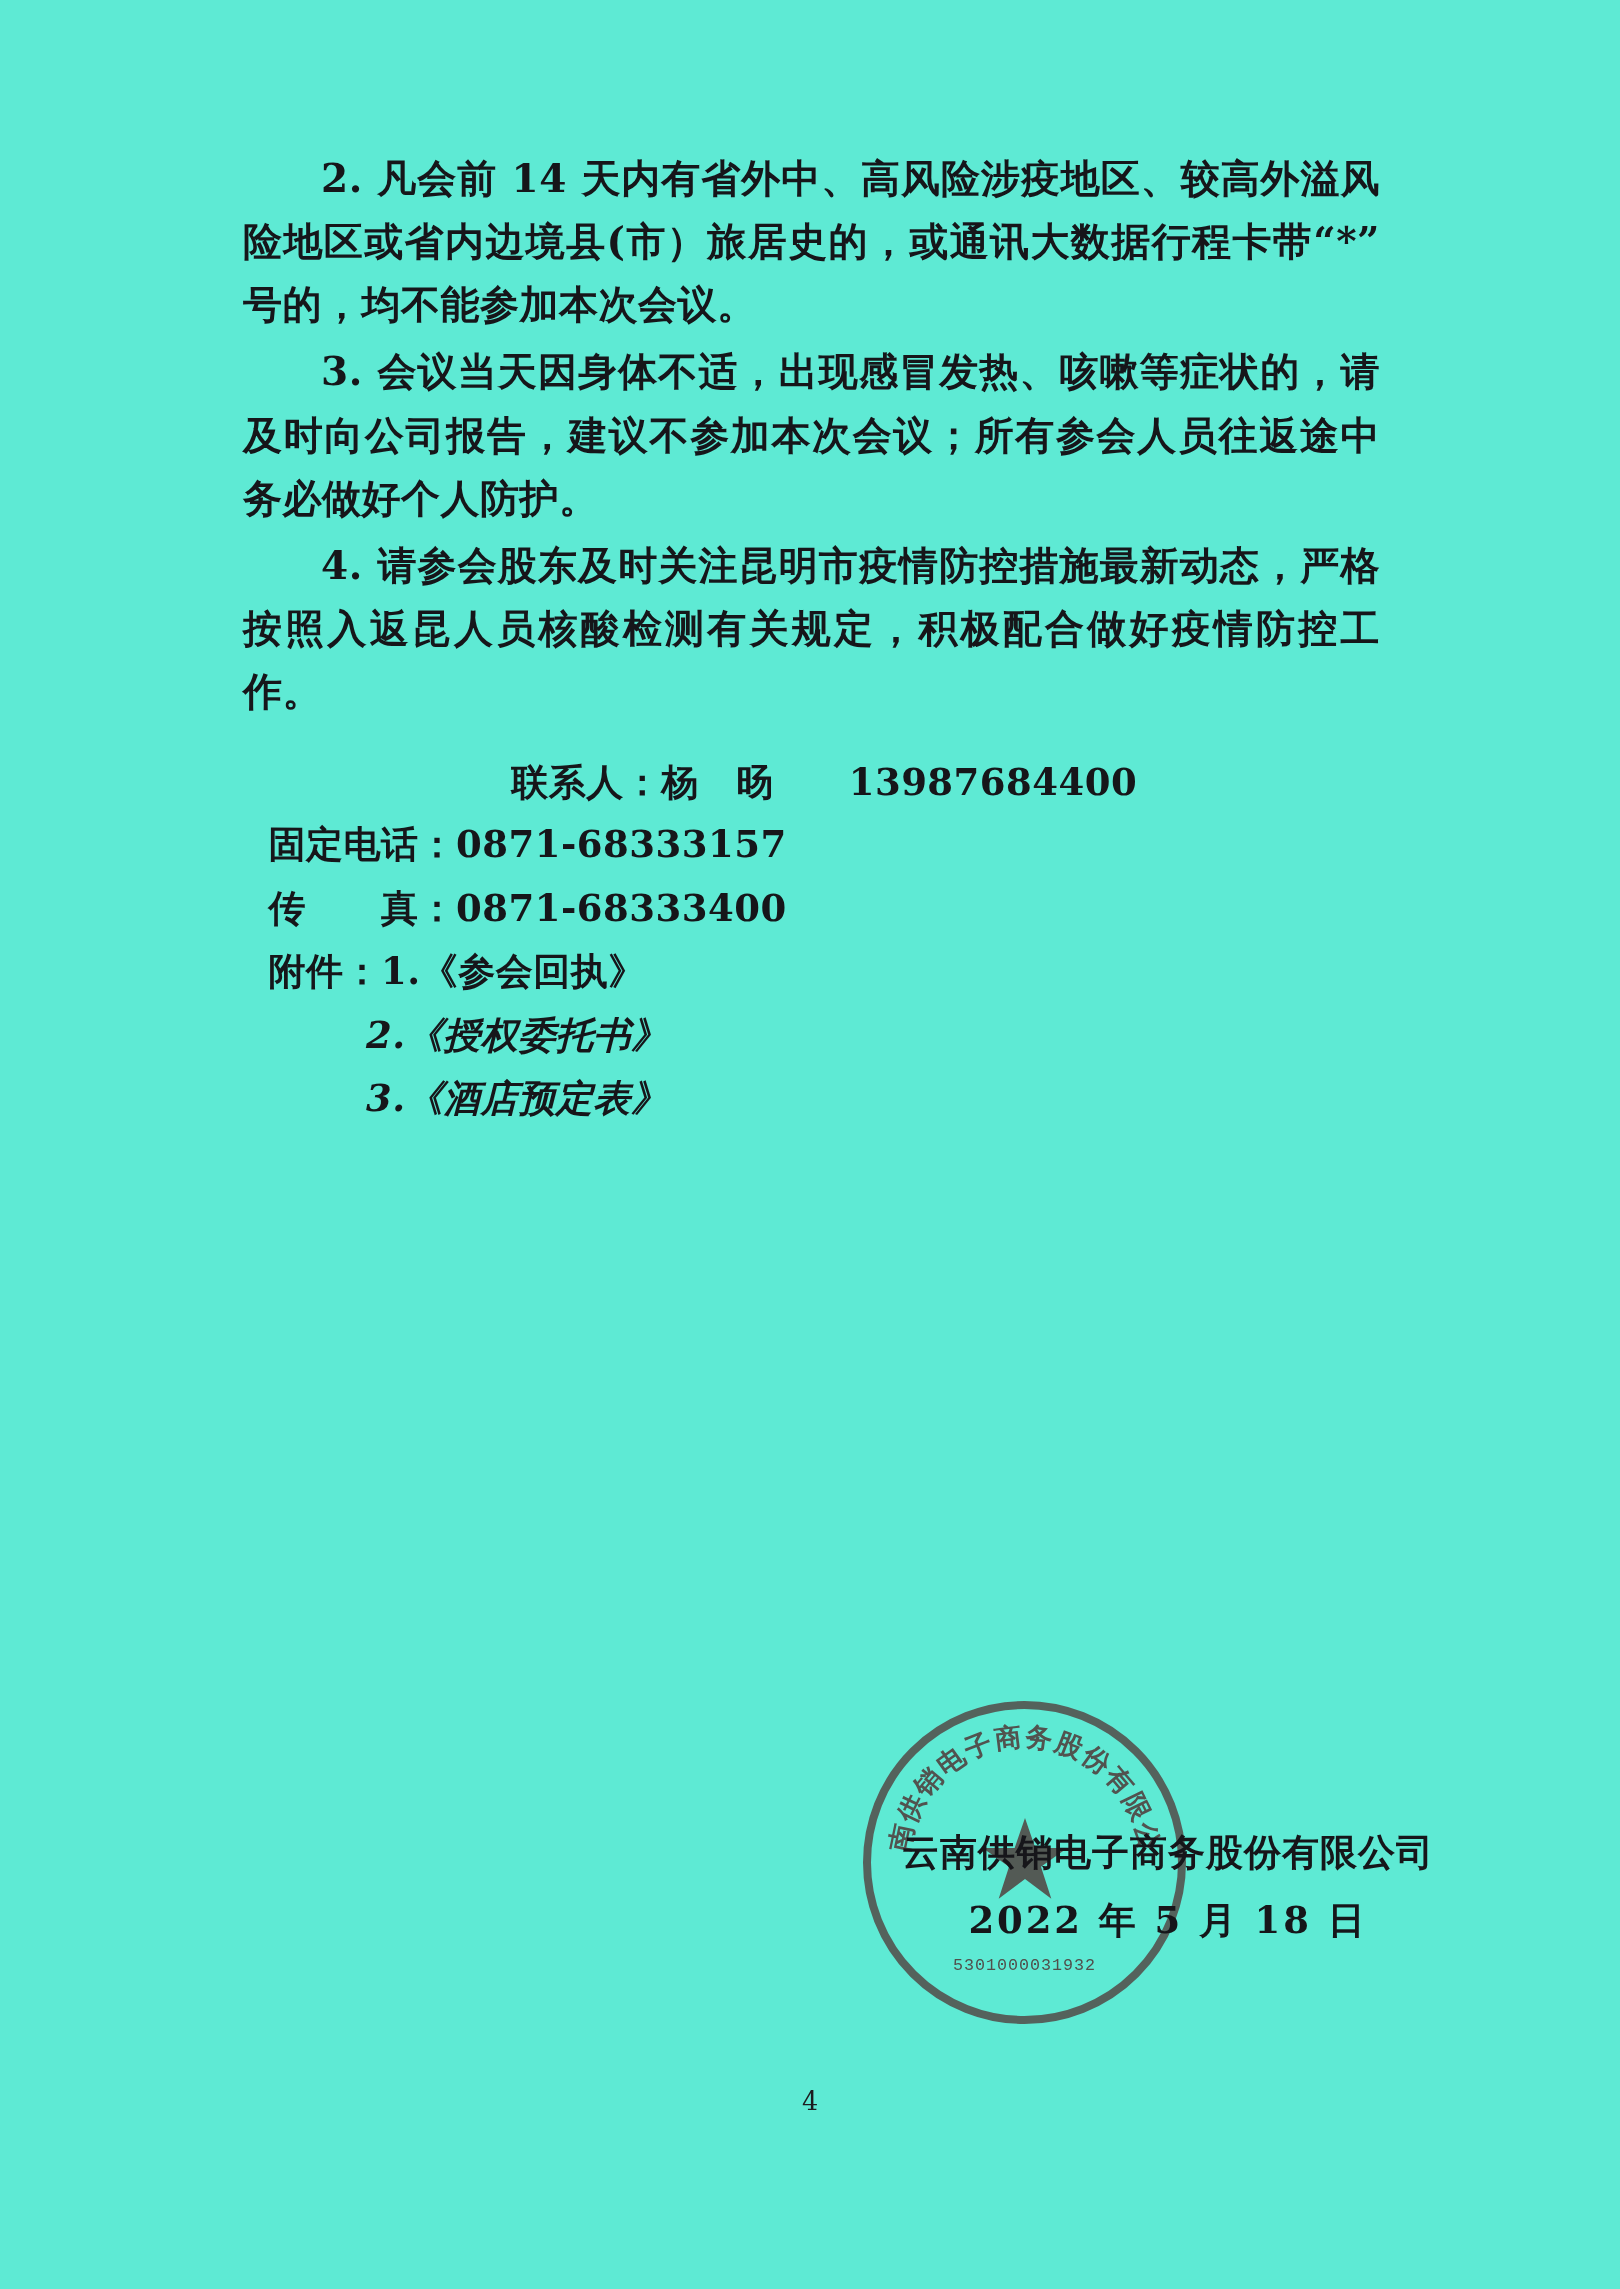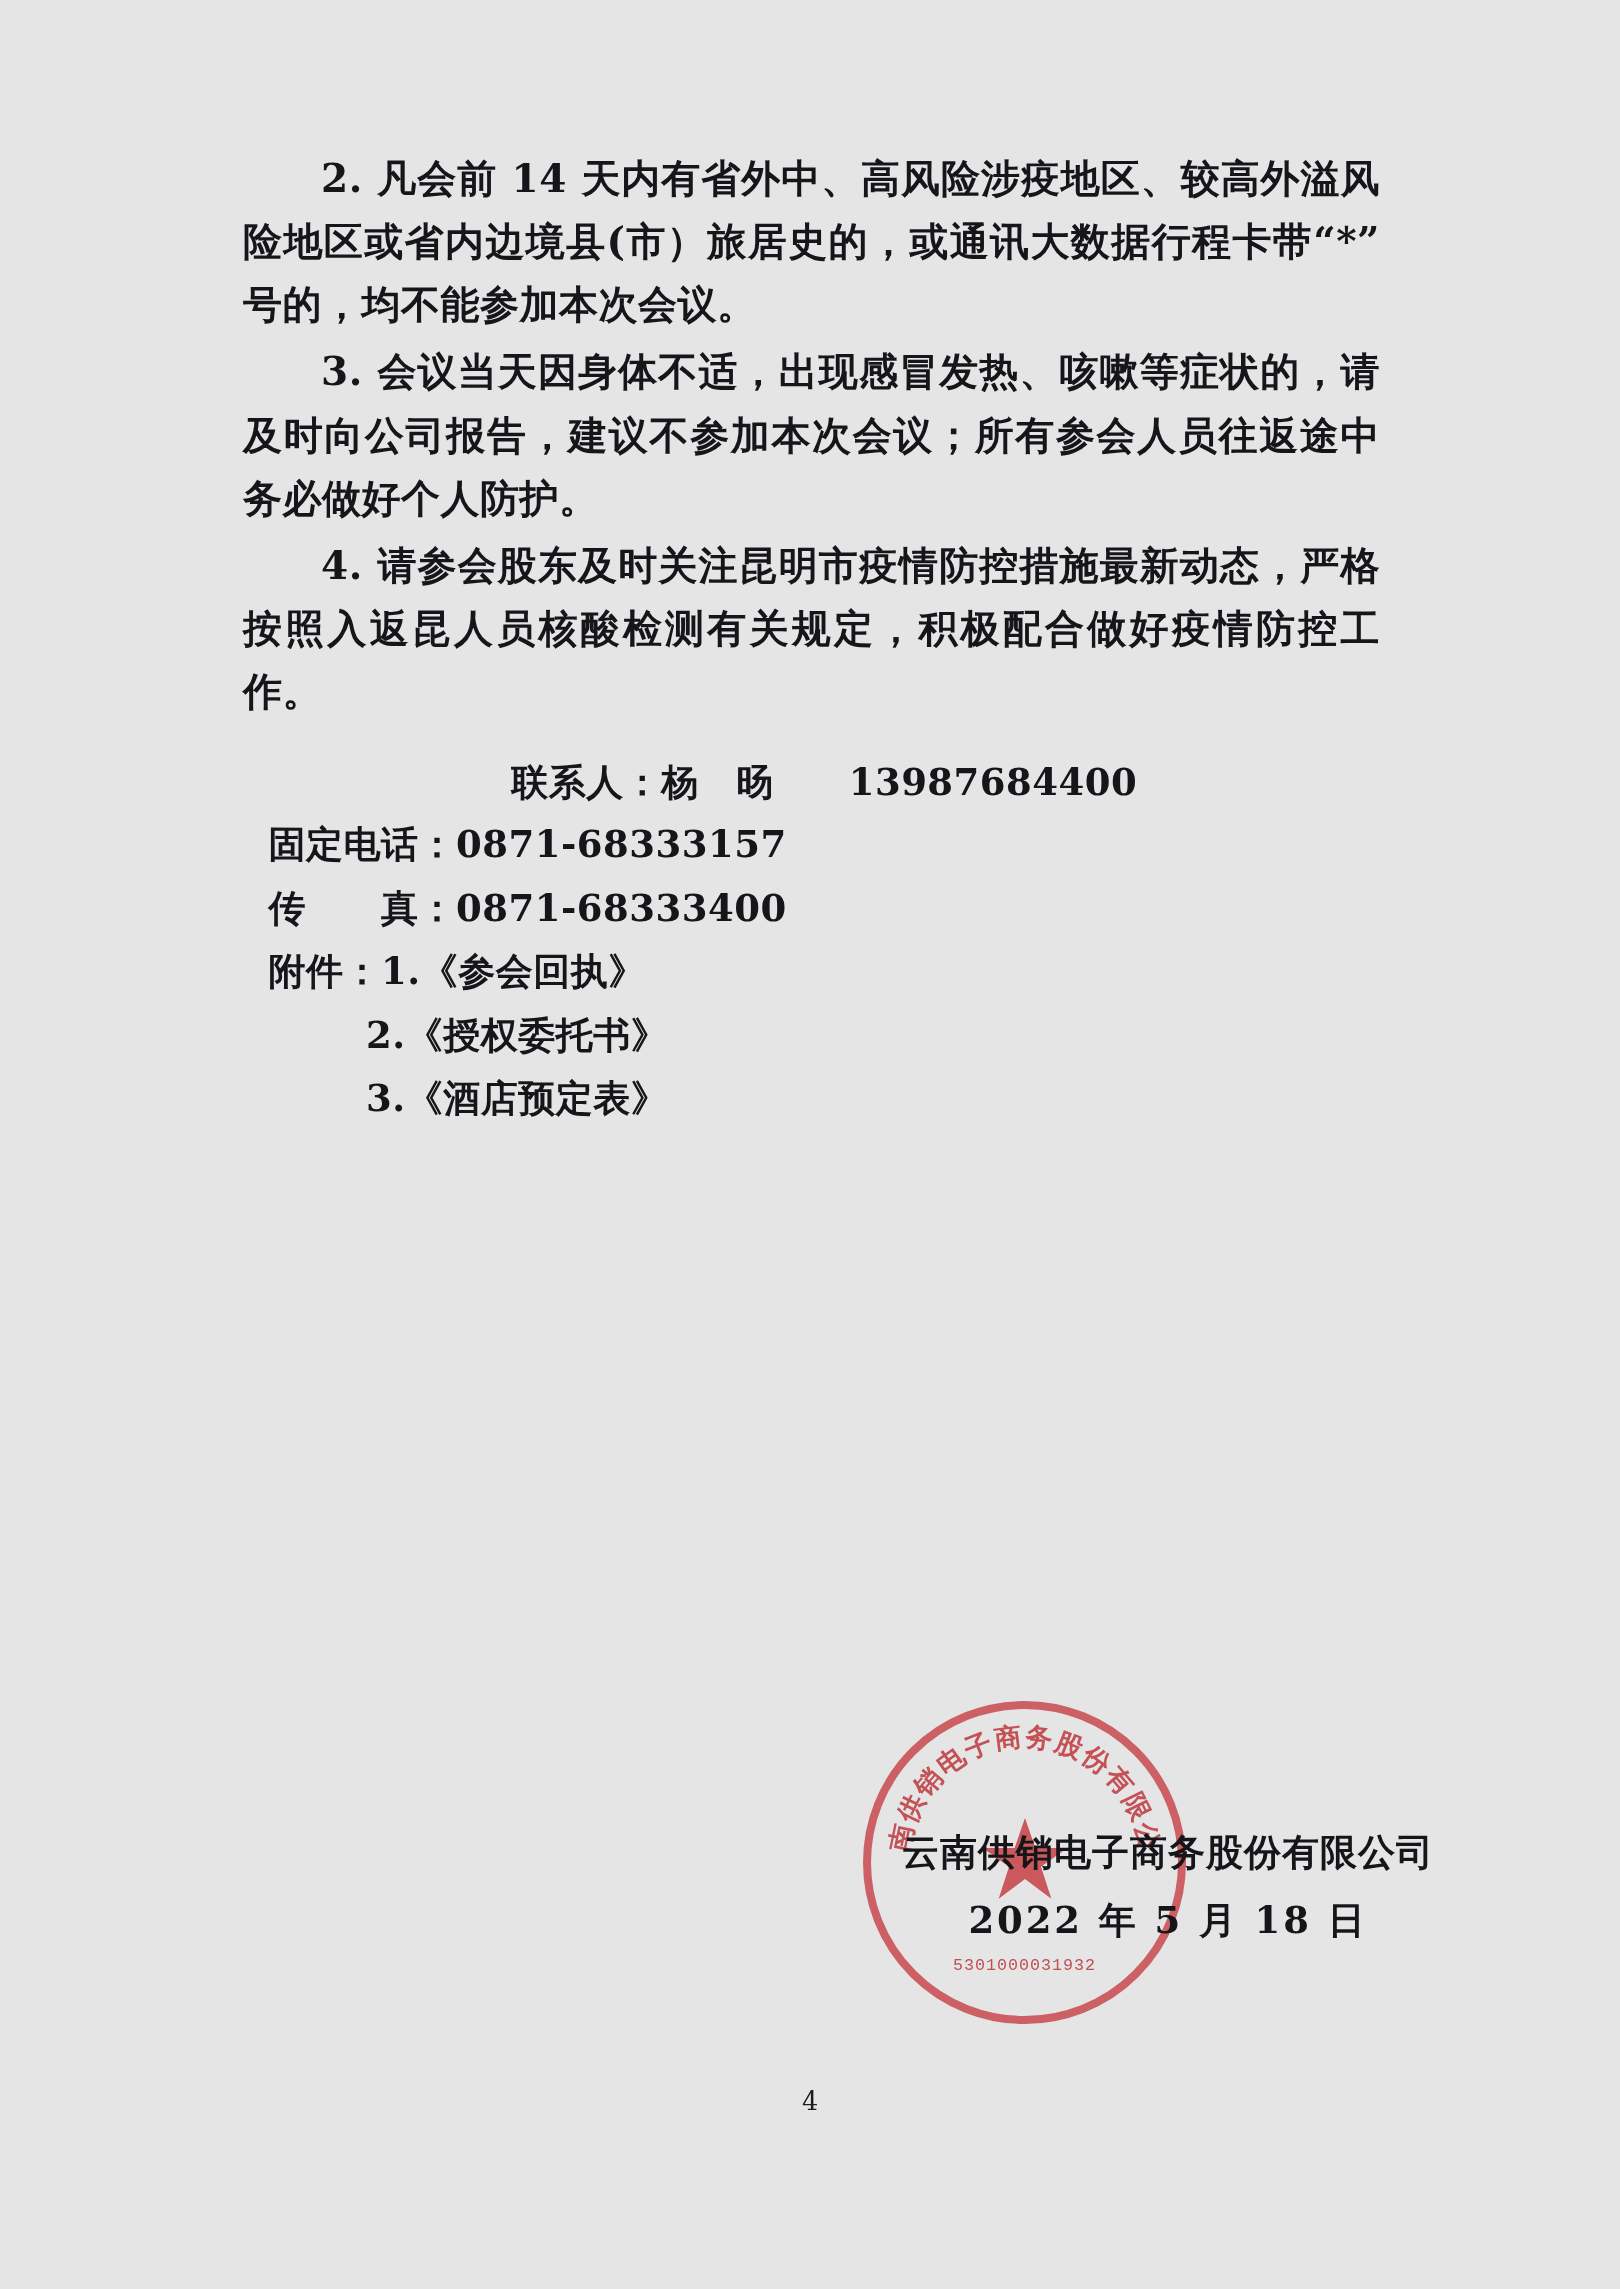--- a/index.html
+++ b/index.html
@@ -11,21 +11,21 @@
     width: 1620px;
     height: 2290px;
     position: relative;
     font-family: "DejaVu Serif", "Liberation Serif", serif;
     color: #16161a;
     overflow: hidden;
   }
   .page {
     position: absolute;
     inset: 0;
-    background: #e5e5e5;
+    background: #5eead4;
   }
   .content {
     position: absolute;
     left: 243px;
     top: 147px;
     width: 1137px;
   }
   .para {
     font-size: 39px;
     line-height: 1.62;
@@ -60,21 +60,21 @@
   }
   .attach-line {
     font-size: 37px;
     line-height: 1.72;
     letter-spacing: 0.5px;
     margin: 0;
     font-weight: 600;
     white-space: pre;
     padding-left: 25.5px;
   }
-  .attach-line.sub { padding-left: 123px; }
+  .attach-line.sub { padding-left: 123px; font-style: italic; }
 
   .signature {
     position: absolute;
     right: 186px;
     top: 1818px;
     text-align: center;
     font-size: 37px;
     font-weight: 600;
     letter-spacing: 1px;
     line-height: 1.85;

